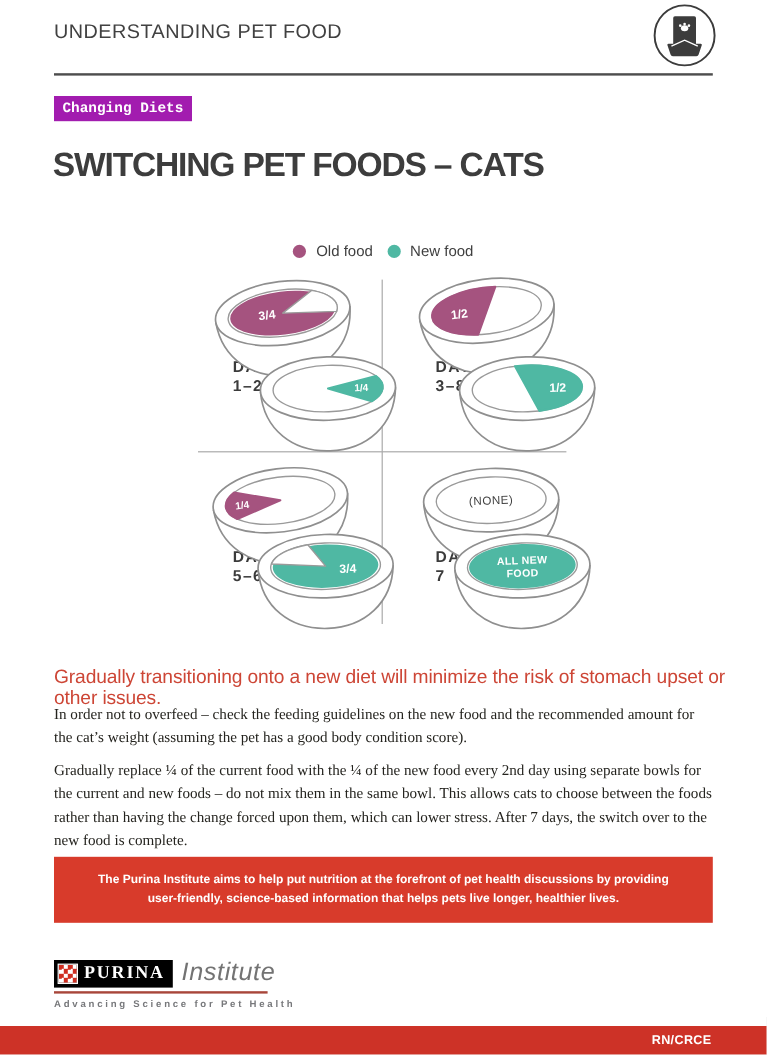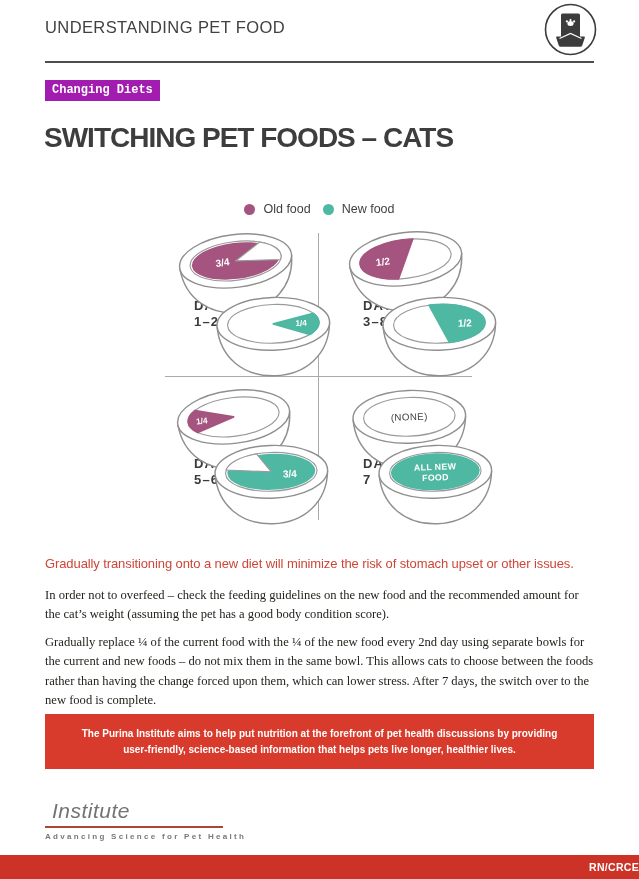--- a/index.html
+++ b/index.html
@@ -30,21 +30,21 @@
         color:#3b3b3b;line-height:1.2;margin-left:31px;}
   .bowl{position:absolute;width:132px;}
   .tilt-a{transform:rotate(-7deg);}
   .tilt-b{transform:rotate(-2deg);}
 
   .wedge-label{font-family:"Liberation Sans",sans-serif;font-size:11.5px;font-weight:700;fill:#ffffff;}
   .wedge-label-sm{font-family:"Liberation Sans",sans-serif;font-size:9.5px;font-weight:700;fill:#ffffff;}
   .none-label{font-family:"Liberation Sans",sans-serif;font-size:11px;letter-spacing:.5px;fill:#3f3f3f;}
   .allnew-label{font-family:"Liberation Sans",sans-serif;font-size:10px;font-weight:700;fill:#ffffff;letter-spacing:.4px;}
 
-  .highlight{position:absolute;left:45px;top:556px;width:560px;font-size:13px;
+  .highlight{position:absolute;left:45px;top:556px;width:560px;font-size:16px;
         color:#cd4636;letter-spacing:-.1px;}
 
   .paragraphs{position:absolute;left:45px;top:586px;width:552px;
         font-family:"Liberation Serif",serif;font-size:12.6px;line-height:1.52;color:#24231e;}
   .paragraphs p{margin:0 0 9px 0;}
 
   .callout{position:absolute;left:45px;top:714px;width:549px;box-sizing:border-box;
         background:#d83b2b;color:#ffffff;font-size:10px;font-weight:700;line-height:1.55;
         text-align:center;padding:12px 34px;}
 
@@ -55,21 +55,21 @@
         background-image:conic-gradient(#ffffff 0 25%, #cf2e21 0 50%, #ffffff 0 75%, #cf2e21 0);
         background-size:7.5px 7.5px;}
   .logo-purina{font-family:"Liberation Serif",serif;font-weight:700;color:#ffffff;
         font-size:15px;letter-spacing:1.5px;}
   .logo-institute{font-size:21px;color:#737373;margin-left:7px;letter-spacing:.5px;font-style:italic;}
   .logo-rule{height:1.5px;background:#a8463a;margin-top:3px;width:178px;}
   .logo-tagline{margin-top:4px;font-size:8px;font-weight:700;letter-spacing:2.3px;
         color:#77787b;white-space:nowrap;}
 
   .footerbar{position:absolute;left:0;top:855px;width:639px;height:24px;background:#cd3227;
-        display:flex;align-items:center;justify-content:flex-end;box-sizing:border-box;}
+        display:flex;align-items:center;justify-content:flex-end;box-sizing:border-box;padding-right:46px;}
   .footer-code{color:#ffffff;font-size:10.5px;font-weight:700;letter-spacing:.3px;}
 </style>
 </head>
 <body>
 
 <div class="page">
 
   <div class="header-title">UNDERSTANDING PET FOOD</div>
 
   <svg class="header-icon" viewBox="0 0 55 55">
@@ -186,20 +186,24 @@
   <div class="paragraphs">
     <p>In order not to overfeed – check the feeding guidelines on the new food and the recommended amount for the cat’s weight (assuming the pet has a good body condition score).</p>
     <p>Gradually replace ¼ of the current food with the ¼ of the new food every 2nd day using separate bowls for the current and new foods – do not mix them in the same bowl. This allows cats to choose between the foods rather than having the change forced upon them, which can lower stress. After 7 days, the switch over to the new food is complete.</p>
     <p>If a pet is susceptible to stomach upset, it may be beneficial to transition over 10 days.</p>
   </div>
 
   <div class="callout">The Purina Institute aims to help put nutrition at the forefront of pet health discussions by providing user-friendly, science-based information that helps pets live longer, healthier lives.</div>
 
   <div class="logo">
     <div class="logo-row">
+      <div class="logo-box">
+        <div class="checker"></div>
+        <span class="logo-purina">PURINA</span>
+      </div>
       <span class="logo-institute">Institute</span>
     </div>
     <div class="logo-rule"></div>
     <div class="logo-tagline">Advancing Science for Pet Health</div>
   </div>
 
   <div class="footerbar">
     <span class="footer-code">RN/CRCE</span>
   </div>
 

